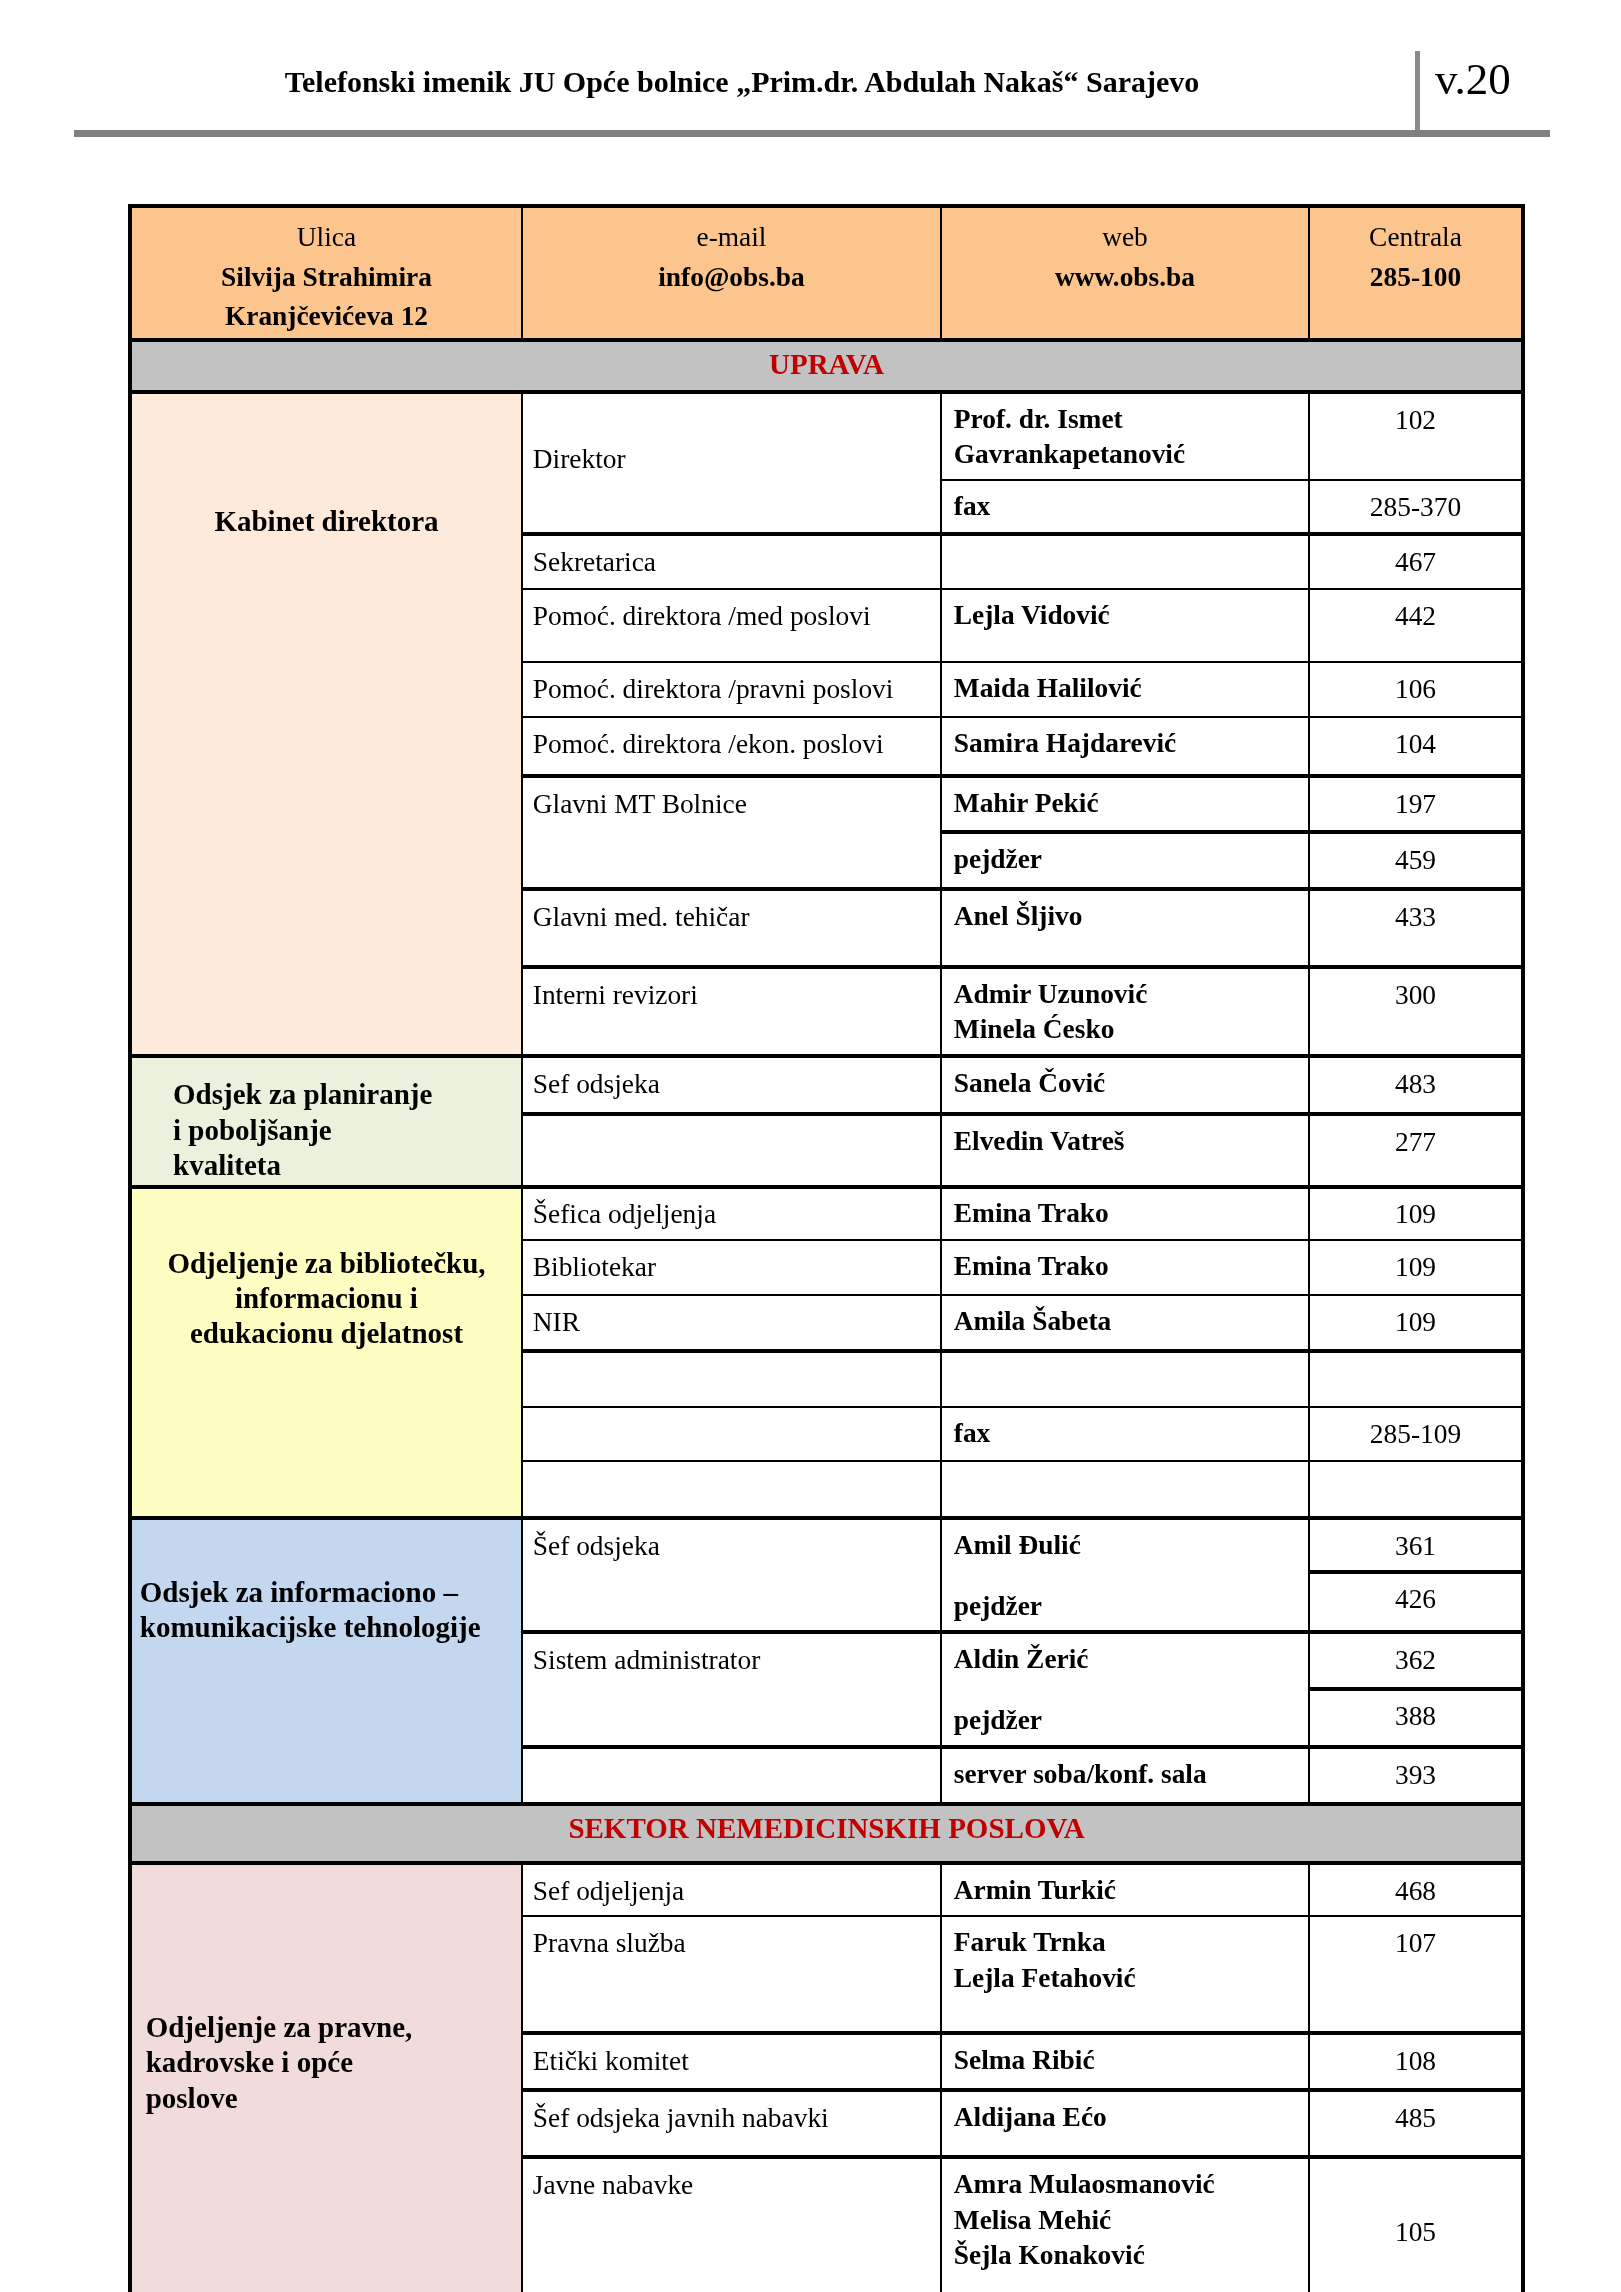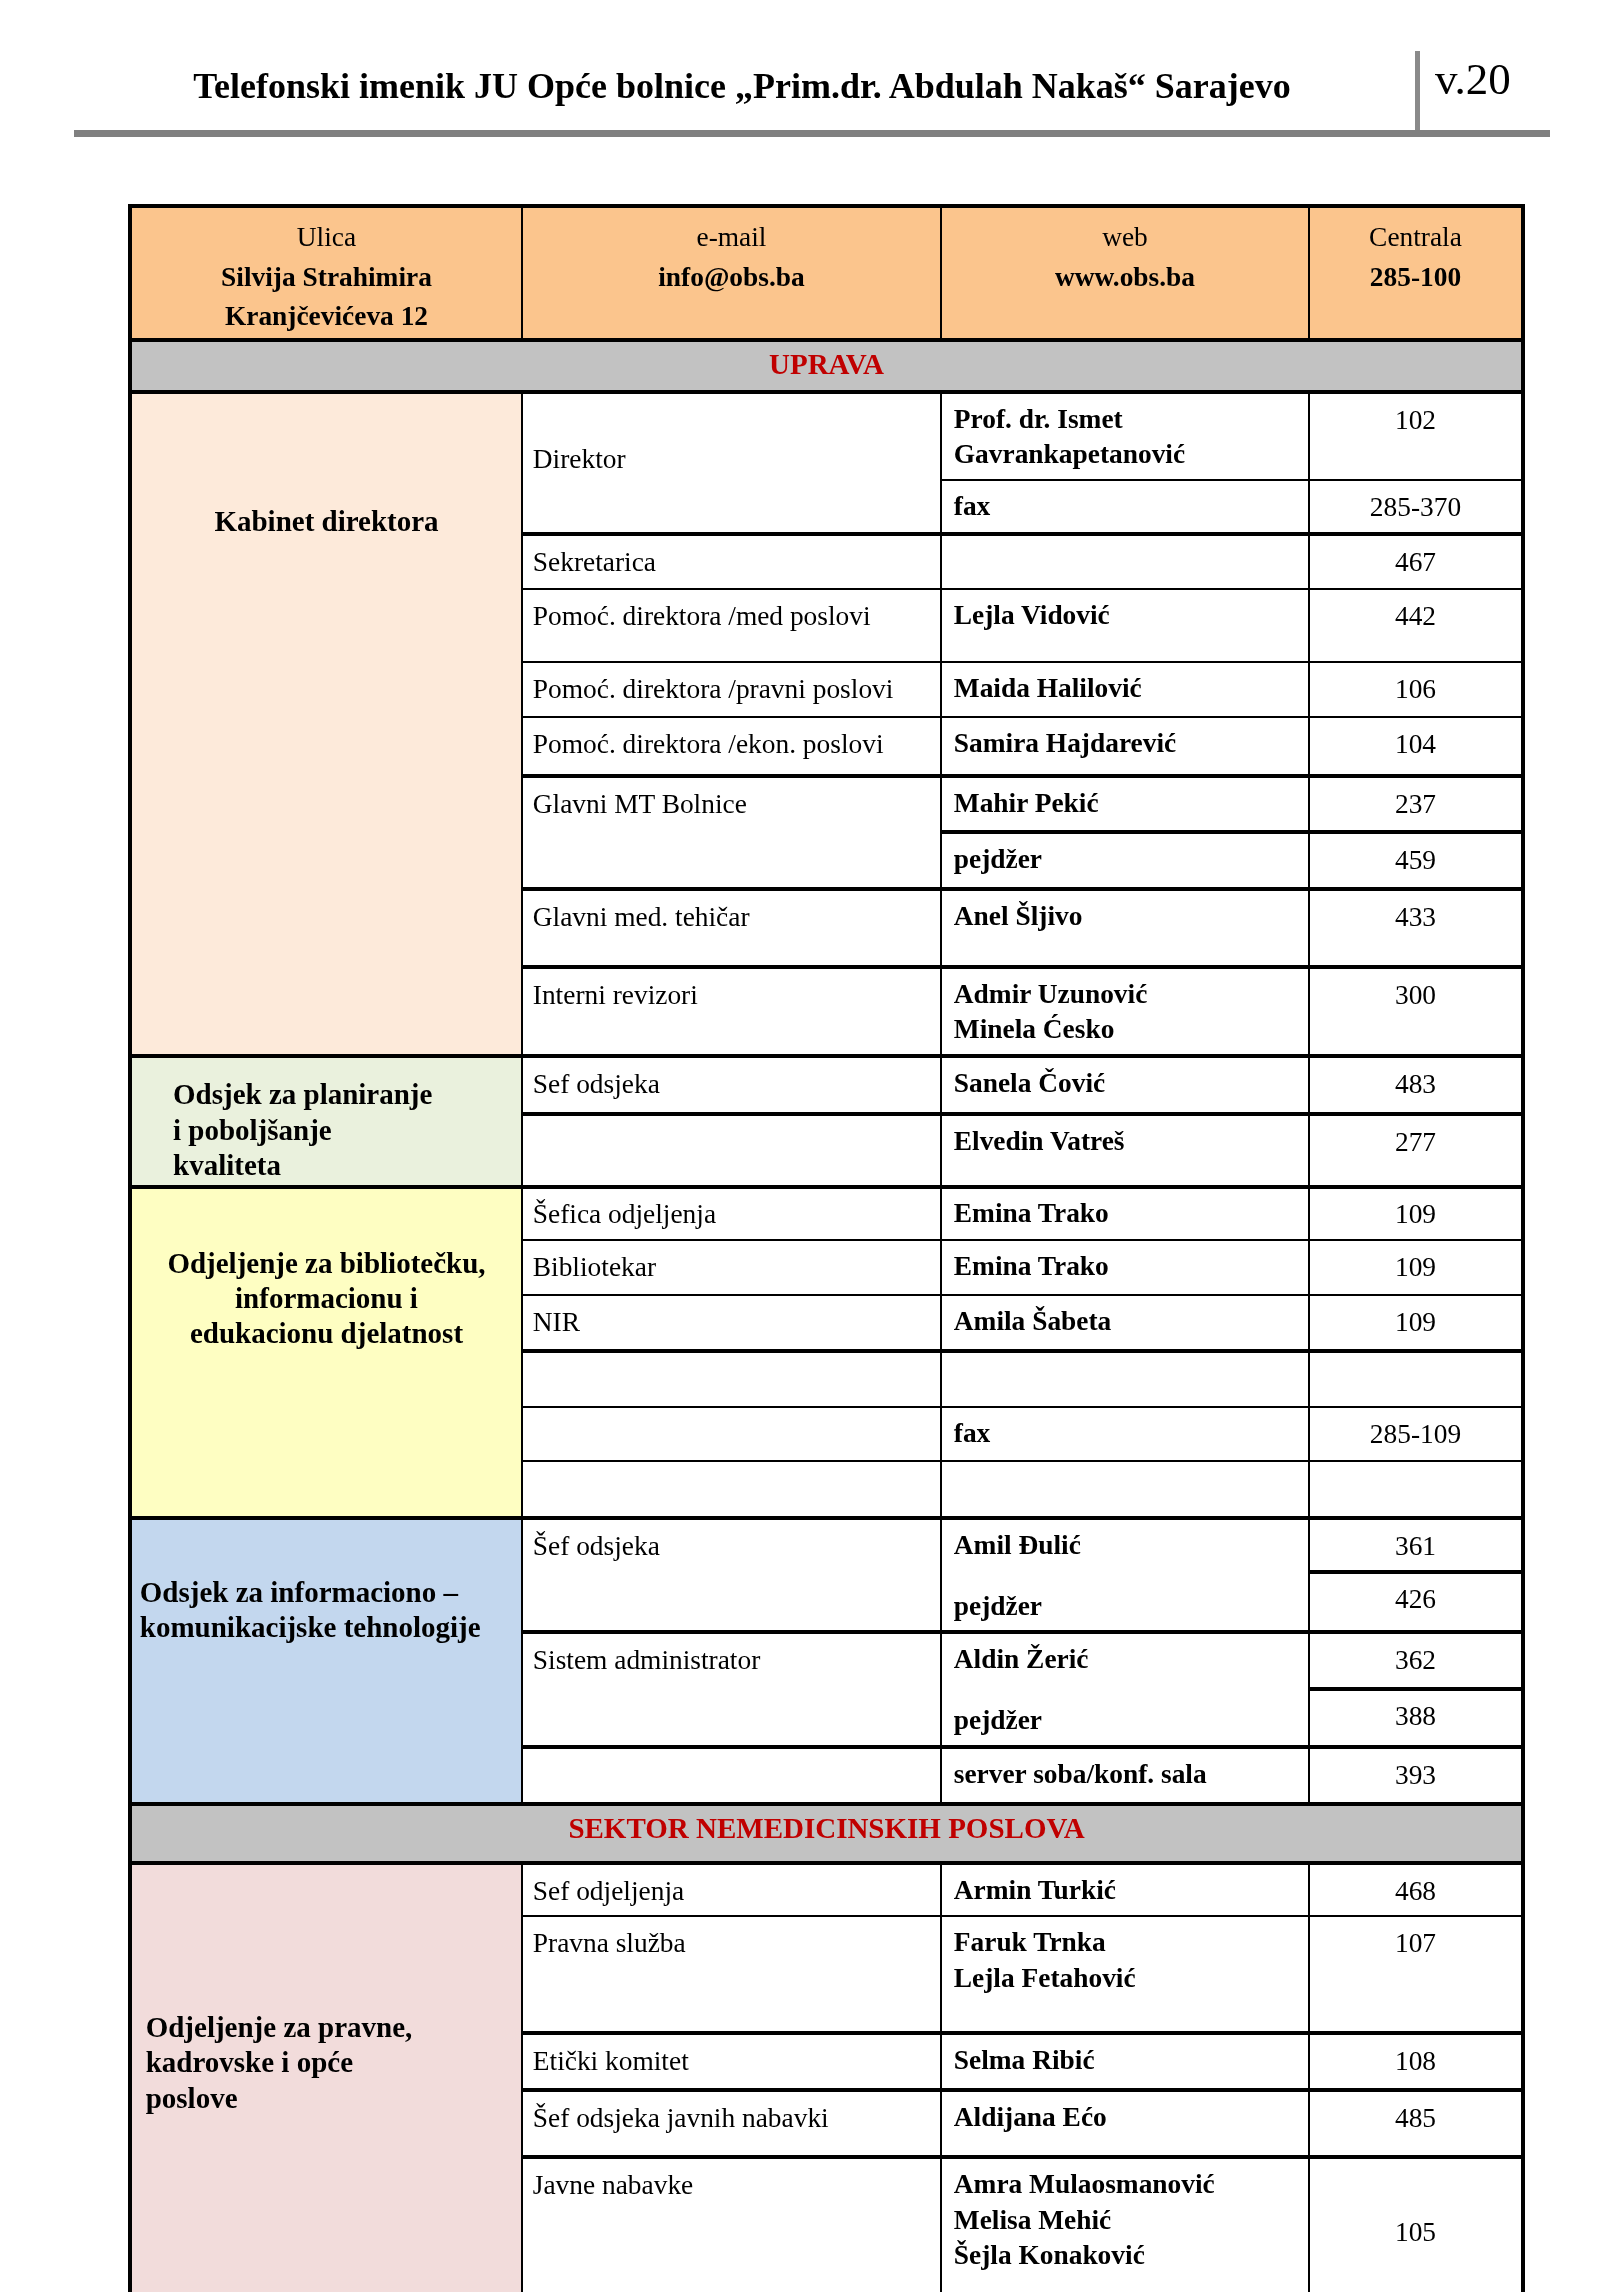--- a/index.html
+++ b/index.html
@@ -3,21 +3,21 @@
 <meta charset="utf-8">
 <style>
   html,body { margin:0; padding:0; }
   body {
     width:1621px; height:2293px; position:relative; background:#fff;
     font-family:"Liberation Serif","DejaVu Serif",serif; color:#000;
   }
   
   .doc-title {
     position:absolute; left:78px; top:65px; width:1328px;
-    text-align:center; font-weight:bold; font-size:36px; white-space:nowrap;
+    text-align:center; font-weight:bold; font-size:30px; white-space:nowrap;
   }
   .vbar { position:absolute; left:1415px; top:51px; width:4.9px; height:82px; background:#8a8a8a; }
   .version { position:absolute; left:1435px; top:53px; font-size:45px; font-weight:normal; }
   .rule { position:absolute; left:74px; top:130px; width:1476px; height:6.9px; background:var(--rule_gray,#808080); }
 
   
   table.dir {
     position:absolute; left:128px; top:204px; width:1392px;
     border-collapse:collapse; table-layout:fixed;
     border:4.9px solid #000;
@@ -124,21 +124,21 @@
     <td class="num">106</td>
   </tr>
   <tr style="height:59px">
     <td class="pos">Pomoć. direktora /ekon. poslovi</td>
     <td class="name">Samira Hajdarević</td>
     <td class="num">104</td>
   </tr>
   <tr class="hr-thick" style="height:56px">
     <td class="pos" rowspan="2">Glavni MT Bolnice</td>
     <td class="name">Mahir Pekić</td>
-    <td class="num">237</td>
+    <td class="num">197</td>
   </tr>
   <tr style="height:57px">
     <td class="name bt4">pejdžer</td>
     <td class="num bt4">459</td>
   </tr>
   <tr class="hr-thick" style="height:78px">
     <td class="pos">Glavni med. tehičar</td>
     <td class="name">Anel Šljivo</td>
     <td class="num">433</td>
   </tr>

